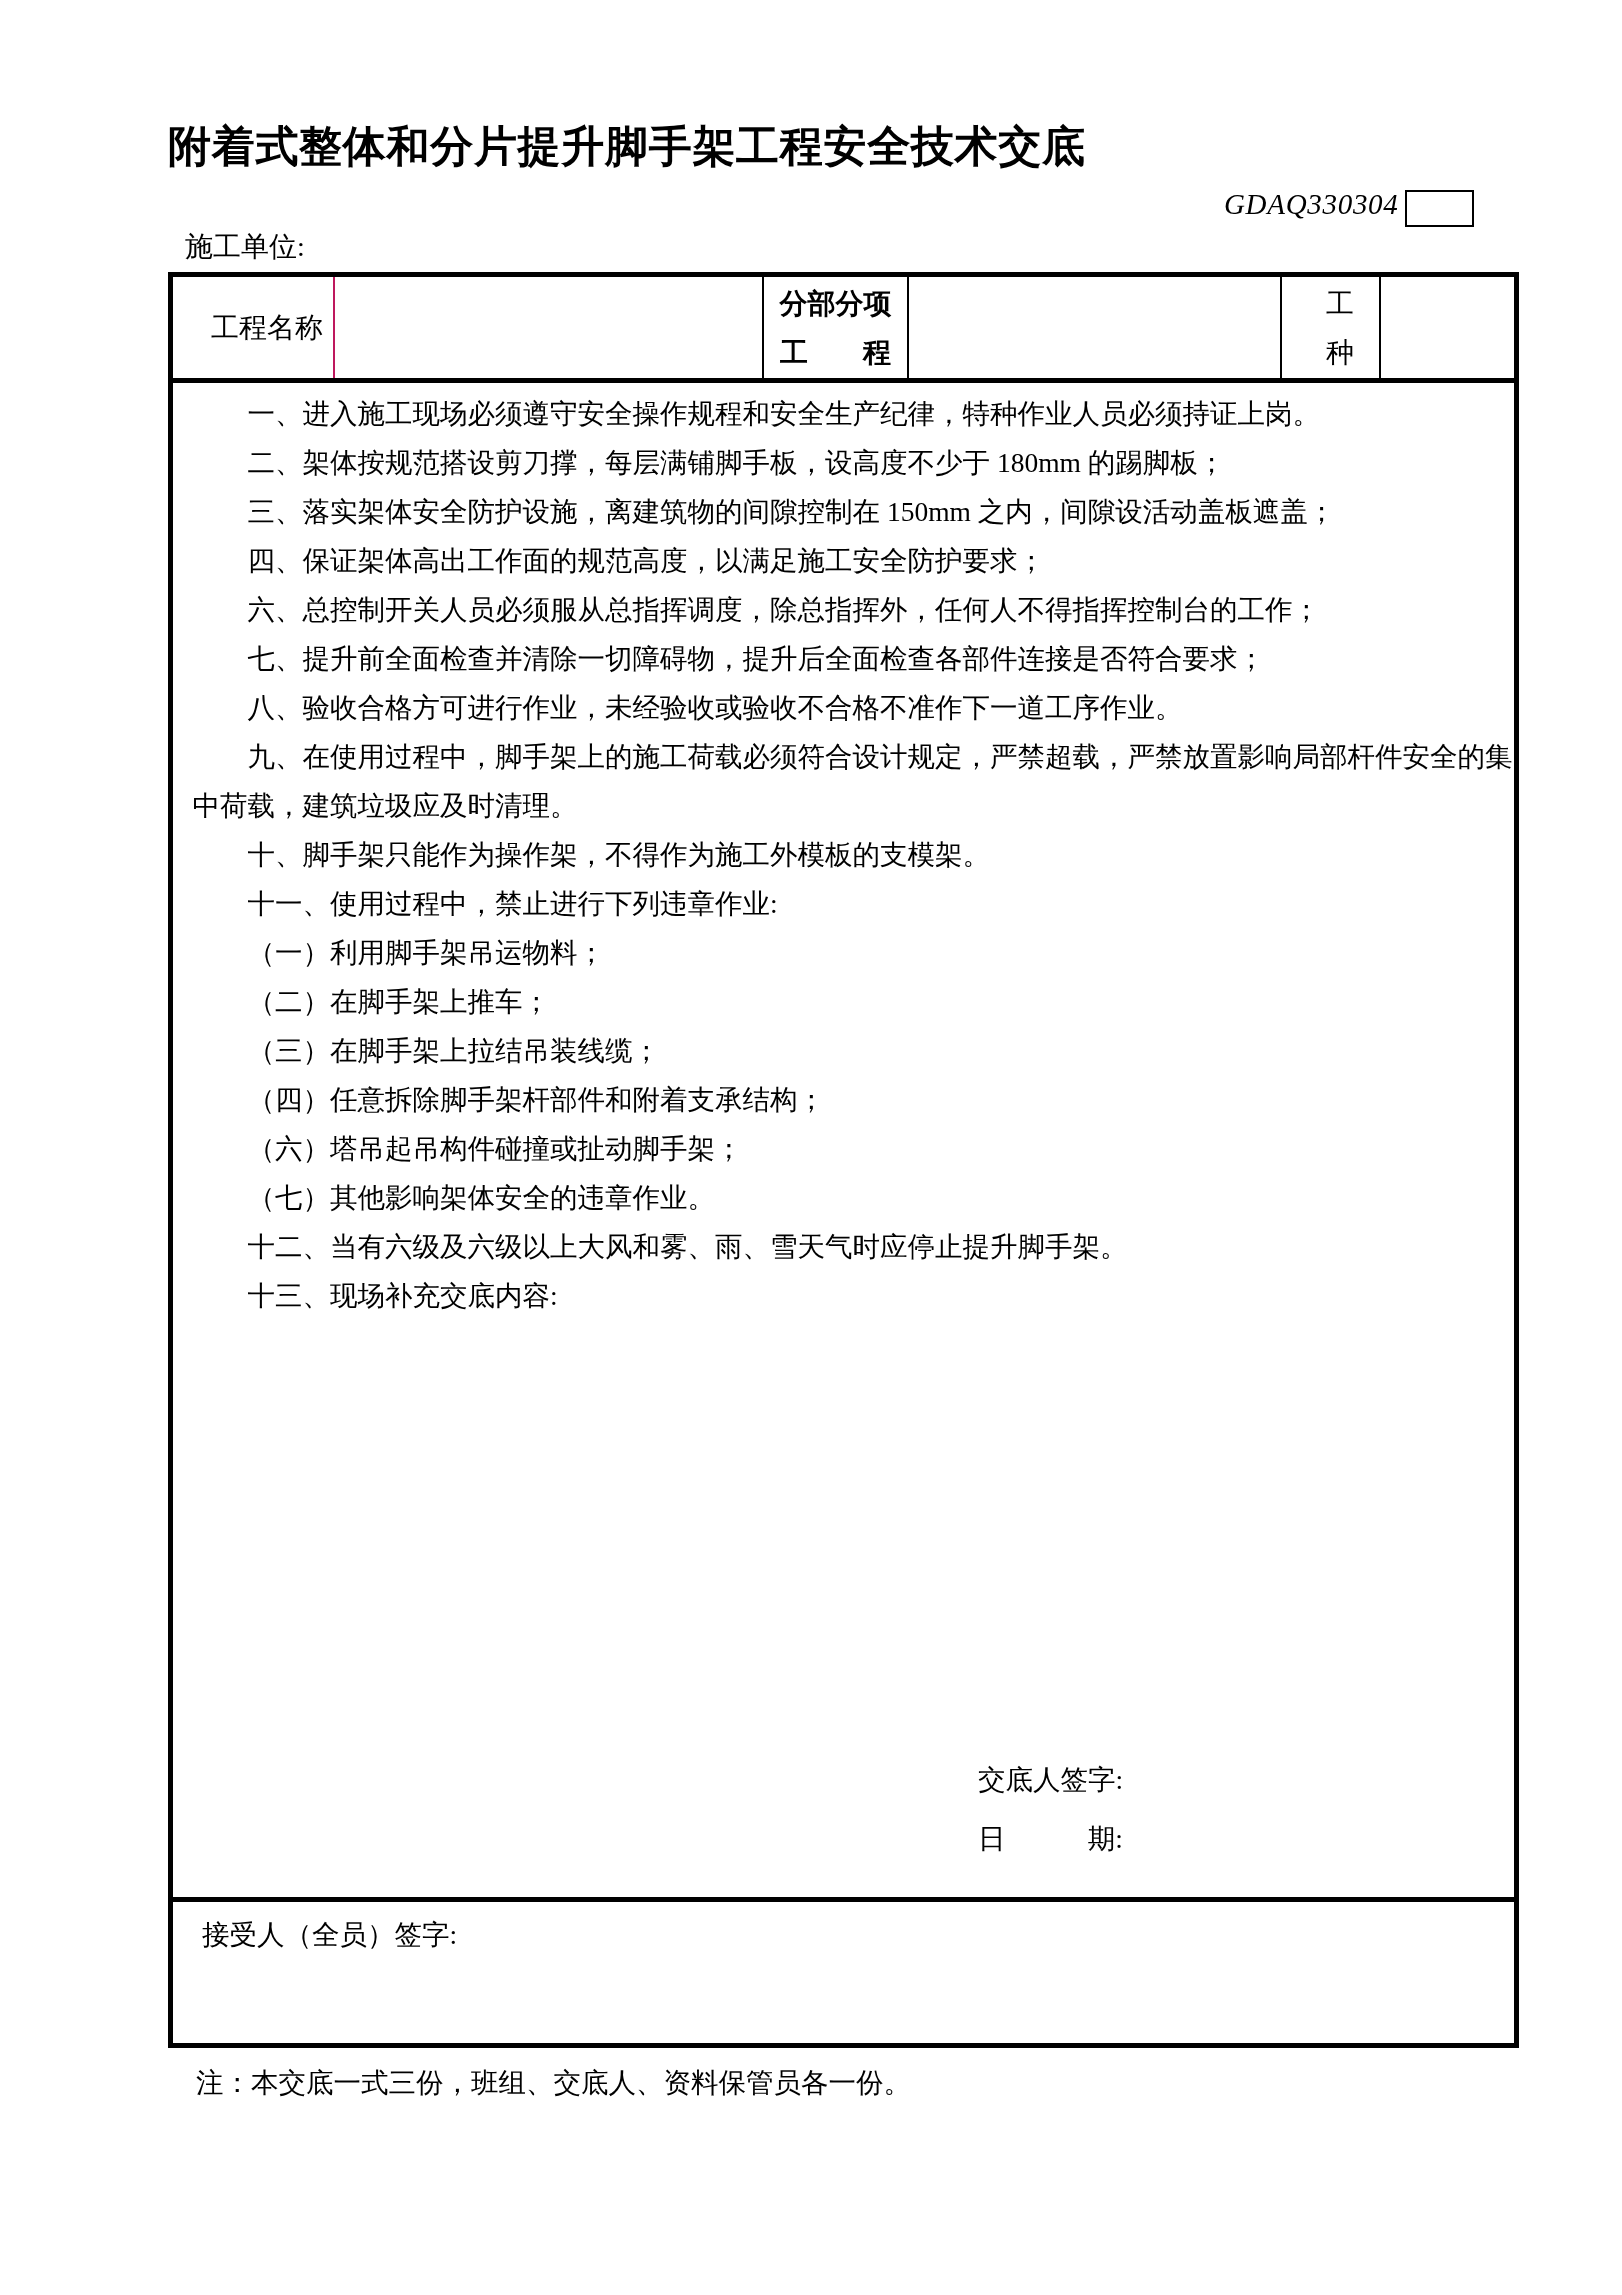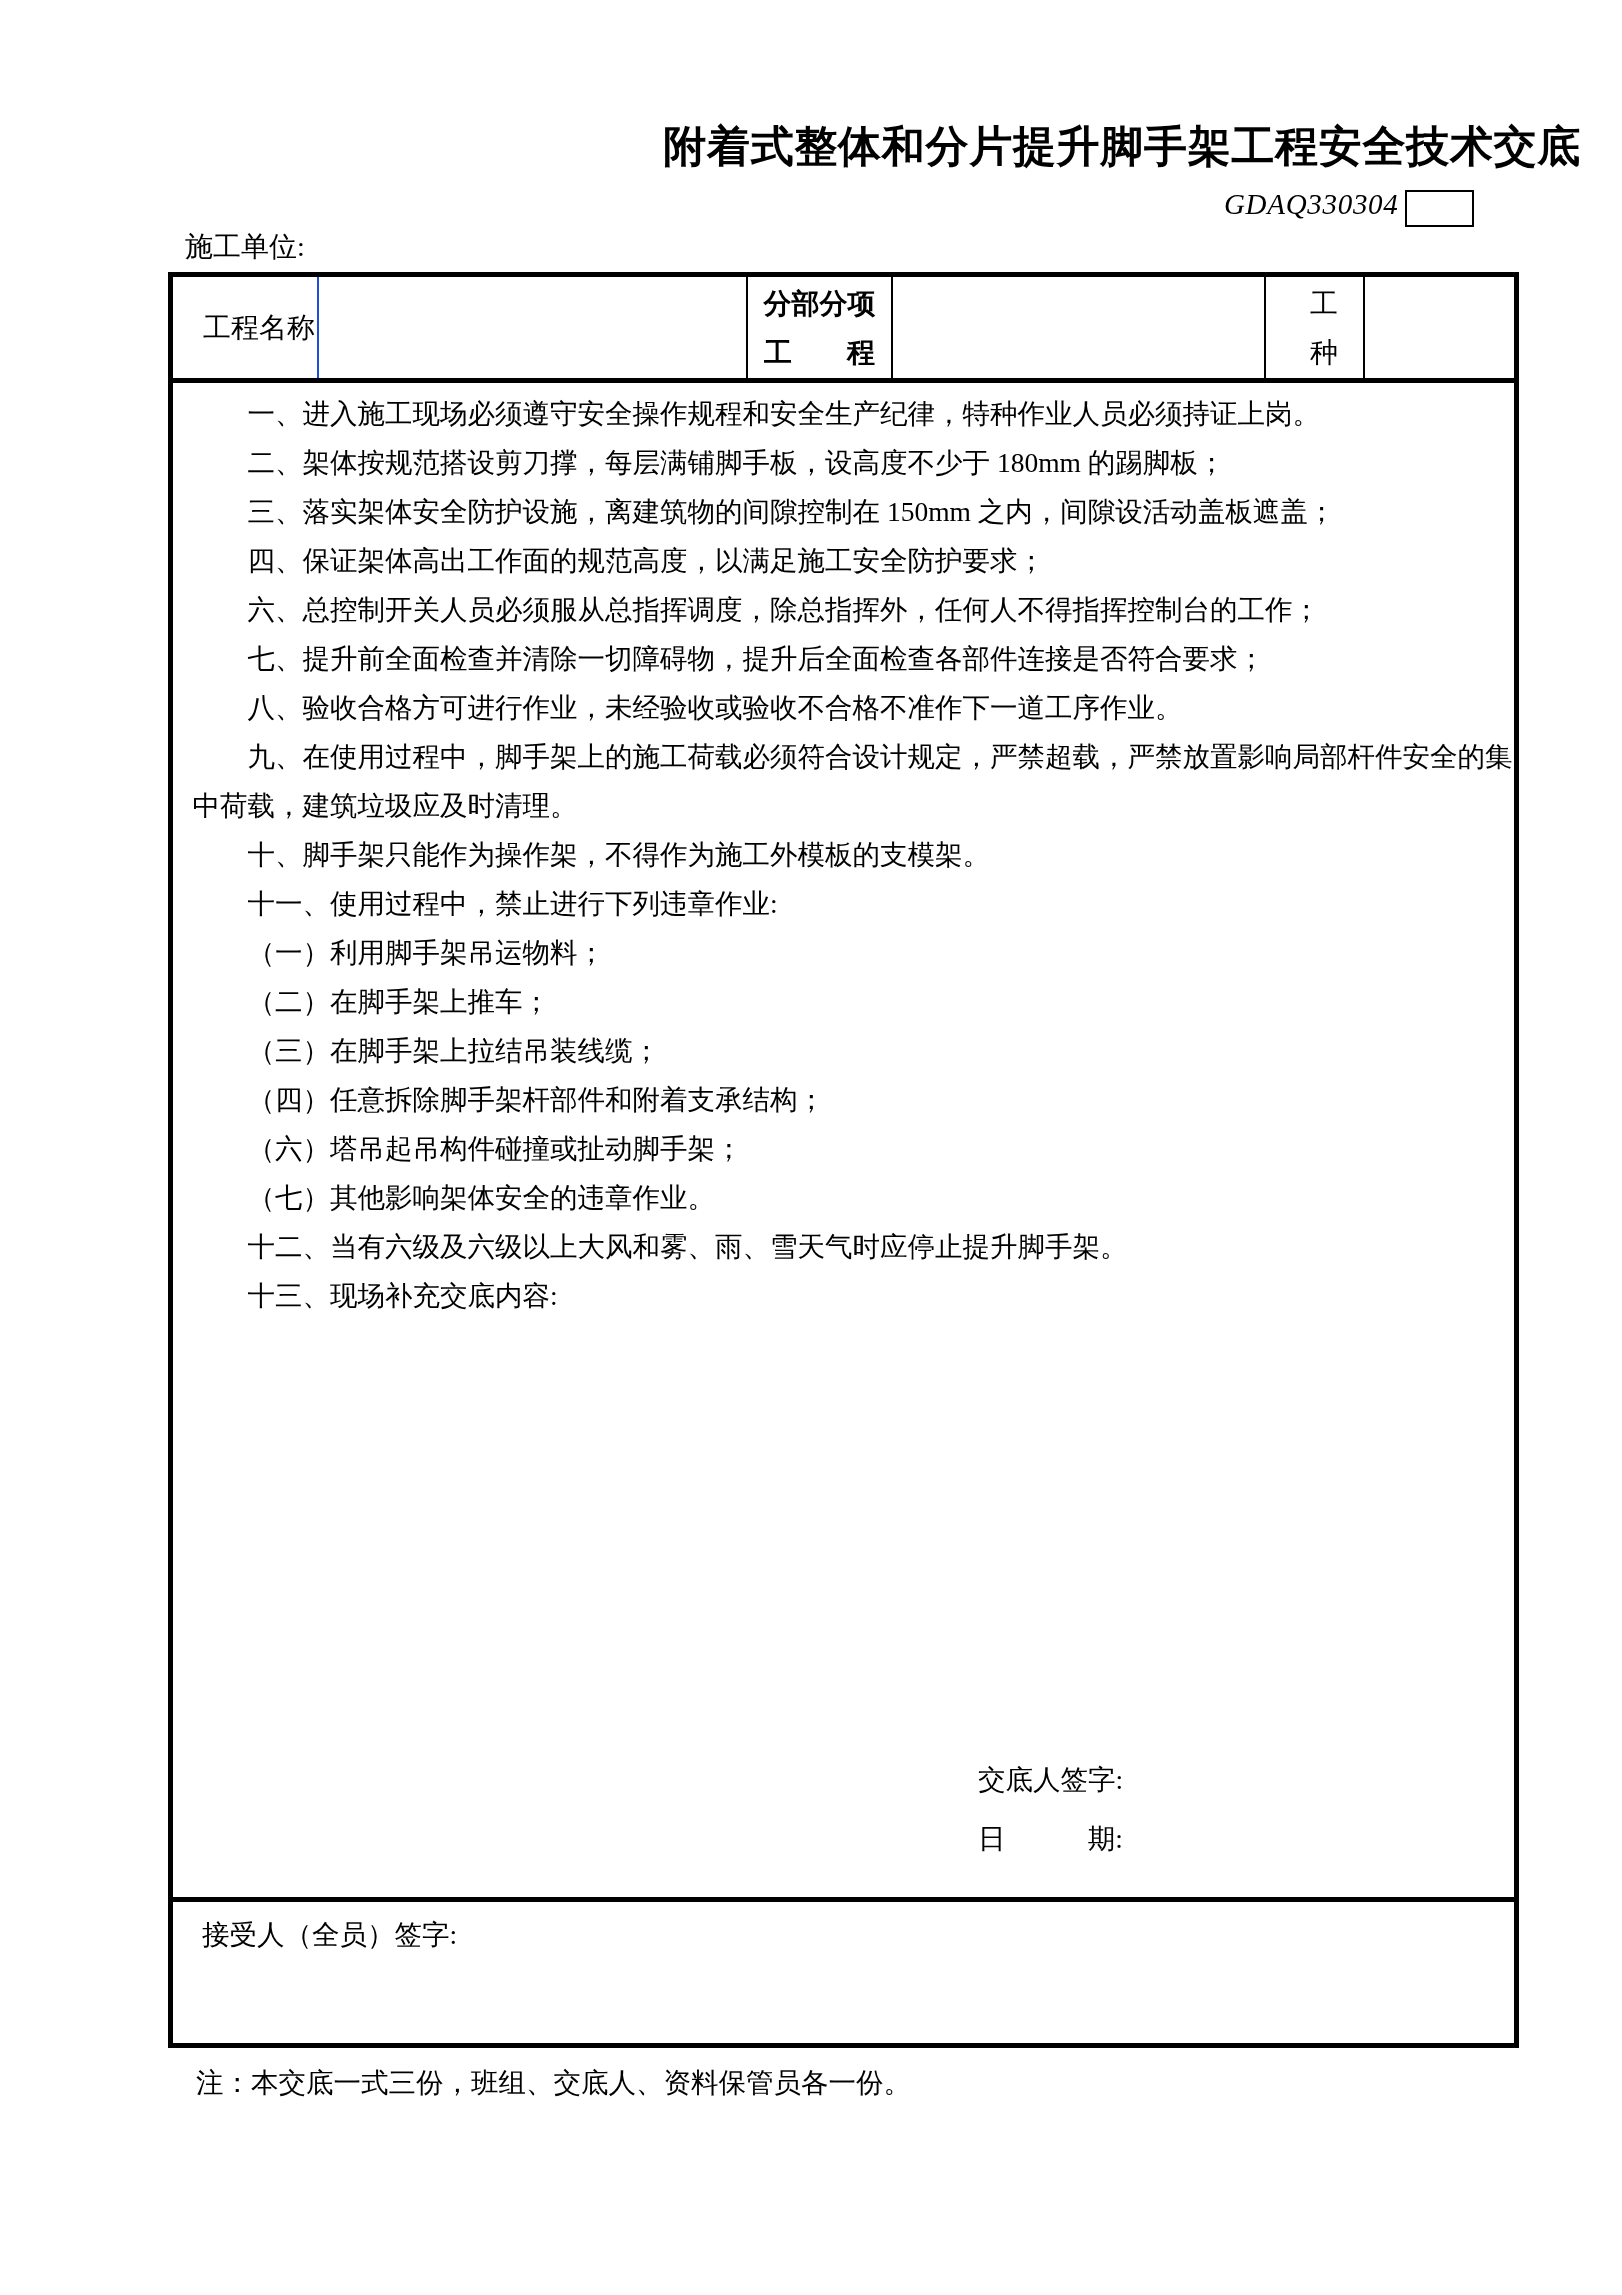--- a/index.html
+++ b/index.html
@@ -7,21 +7,21 @@
     position:relative;
     width:1623px;height:2295px;
     background:#ffffff;
     font-family:"Liberation Serif","DejaVu Serif",serif;
     color:#000;
     overflow:hidden;
   }
   
   .doc-title{
     position:absolute;left:168px;top:119px;width:1413px;
-    text-align:right;
+    text-align:left;
     font-family:"Liberation Sans","DejaVu Sans",sans-serif;
     font-weight:900;
     font-size:43px;line-height:55px;
     letter-spacing:0.7px;
     white-space:nowrap;
   }
   .code-row{
     position:absolute;top:181px;right:149px;
     display:flex;align-items:flex-end;gap:6.5px;font-style:italic;
   }
@@ -47,21 +47,21 @@
   .head-row{
     display:flex;height:101px;
     border-bottom:5.2px solid #000;
   }
   .head-row .cell{
     display:flex;align-items:center;justify-content:center;
     flex-direction:column;
     font-size:28px;line-height:49px;
     box-sizing:border-box;
   }
-  .c1{width:146px;border-right:2px solid #1d4ed8;padding-left:28px;}
+  .c1{width:162px;border-right:2px solid #be185d;padding-left:28px;}
   .c2{width:429px;border-right:2px solid #000;}
   .c3{width:145px;border-right:2px solid #000;font-weight:bold;}
   .c4{width:373px;border-right:2px solid #000;}
   .c5{width:99px;border-right:2px solid #000;padding-left:44px;}
   .c6{flex:1;}
   .split2{display:flex;justify-content:space-between;width:111px;}
   .body-cell{
     position:relative;
     height:1514px;
     border-bottom:5.2px solid #000;

